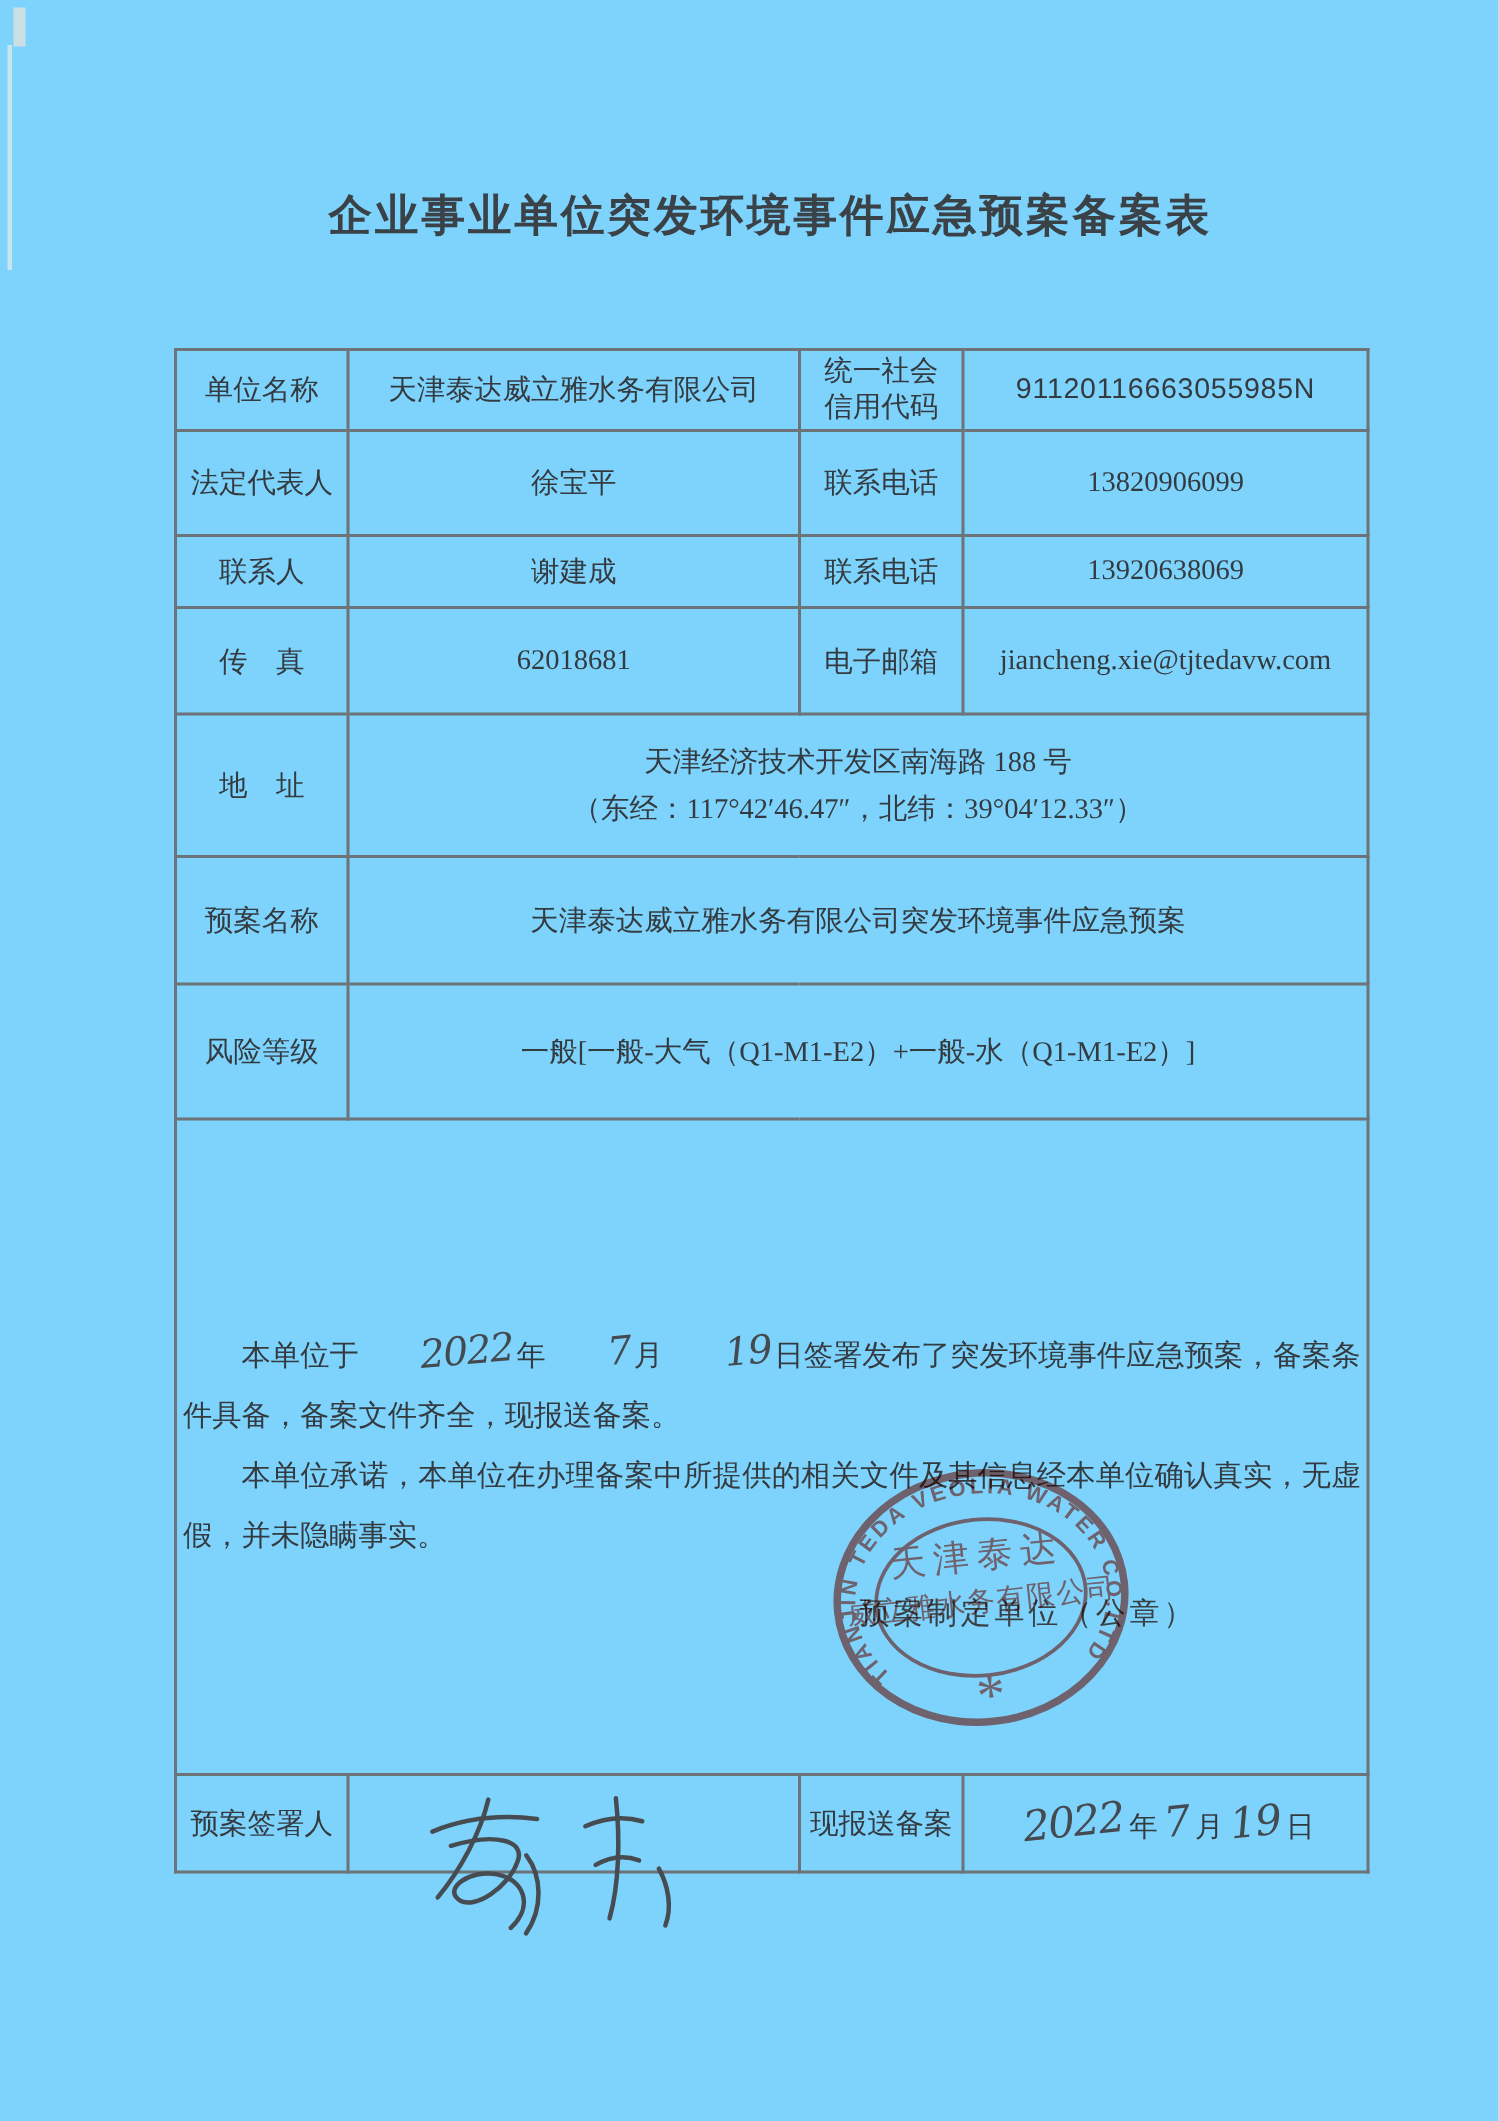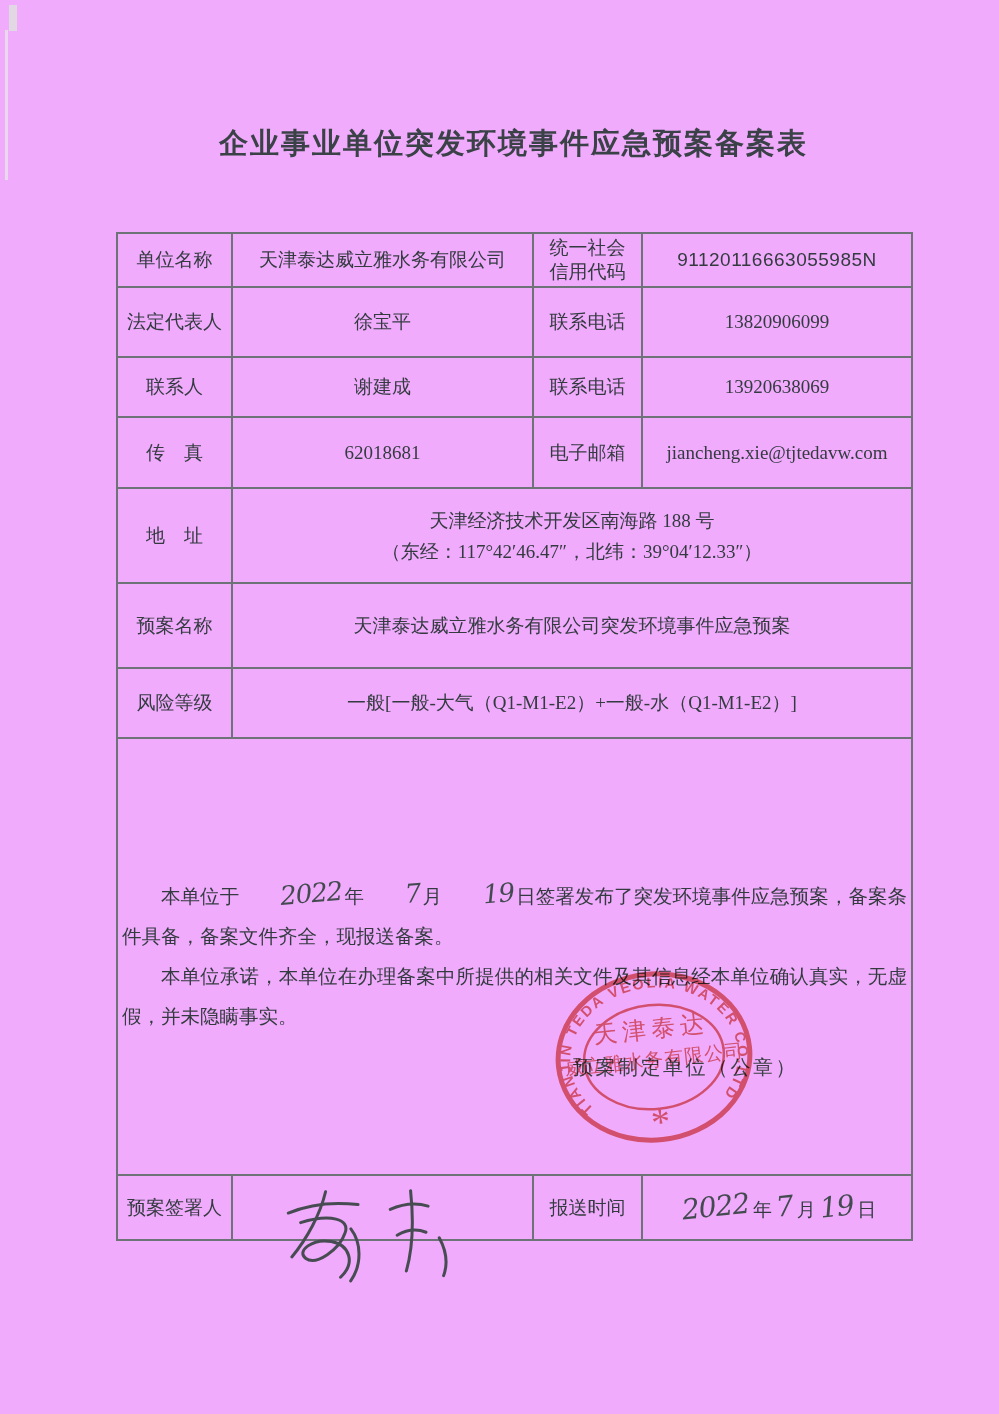--- a/index.html
+++ b/index.html
@@ -1,19 +1,19 @@
 <!DOCTYPE html>
 <html><head>
 <meta charset="utf-8">
 <style>
   html,body { margin:0; padding:0; }
   body { background:#e9e9e9; }
   .page {
     position:relative; width:999px; height:1414px; margin:0 auto;
-    background:#f0abfc; overflow:hidden;
+    background:#7dd3fc; overflow:hidden;
     font-family:"Liberation Serif","DejaVu Serif",serif;
     color:#39414 6;
   }
   
   .artifact-strip { position:absolute; left:9px; top:5px; width:8px; height:26px; background:#dde4dd; opacity:.8; }
   .artifact-line  { position:absolute; left:5px; top:30px; width:3px; height:150px; background:#e7ece7; opacity:.7; }
 
   .title {
     position:absolute; top:124px; left:0; width:100%;
     text-align:center; transform:translateX(14px);
@@ -23,22 +23,22 @@
 
   table.form {
     position:absolute; left:116px; top:232px; width:795px;
     border-collapse:collapse; table-layout:fixed;
   }
   table.form td {
     border:2px solid #6d7377; font-size:19px; color:#343b40;
     text-align:center; vertical-align:middle; padding:2px 4px;
     word-break:break-all;
   }
-  tr.r1{height:53px} tr.r2{height:70px} tr.r3{height:60px} tr.r4{height:71px}
-  tr.r5{height:95px} tr.r6{height:85px} tr.r7{height:70px} tr.r8{height:437px}
+  tr.r1{height:53px} tr.r2{height:70px} tr.r3{height:48px} tr.r4{height:71px}
+  tr.r5{height:95px} tr.r6{height:85px} tr.r7{height:90px} tr.r8{height:437px}
   tr.r9{height:65px}
   .two-line{ display:inline-block; width:84px; line-height:24px; }
   .addr-line{ line-height:31px; }
   .code-val{ font-family:"Liberation Sans","DejaVu Sans",sans-serif; font-size:20px; letter-spacing:.5px;margin-left:16px; }
   .email-val{ font-size:19px; }
 
   td.decl {
     text-align:left; vertical-align:top; position:relative;
     padding:28px 24px 0 26px;
   }
@@ -165,20 +165,20 @@
             <path d="M 66,12 C 60,34 46,58 30,76"></path>
             <path d="M 40,42 C 70,34 90,40 84,54 C 78,70 54,86 44,78 C 34,70 52,58 70,62 C 88,66 94,84 78,98"></path>
             <path d="M 90,50 C 100,64 100,86 88,102"></path>
             <path d="M 130,32 Q 150,24 168,30"></path>
             <path d="M 151,14 C 153,42 151,72 144,94"></path>
             <path d="M 136,58 Q 151,50 165,56"></path>
             <path d="M 178,62 C 184,74 186,88 181,100"></path>
           </g>
         </svg>
       </td>
-      <td>报送时间</td>
+      <td>现报送备案</td>
       <td>
         <span class="date-line"><span class="hand hand-big">2022</span><span>年</span><span class="hand hand-big">7</span><span>月</span><span class="hand hand-big">19</span><span>日</span></span>
       </td>
     </tr>
   </tbody>
     </table>
 </div>
 
 </body></html>

